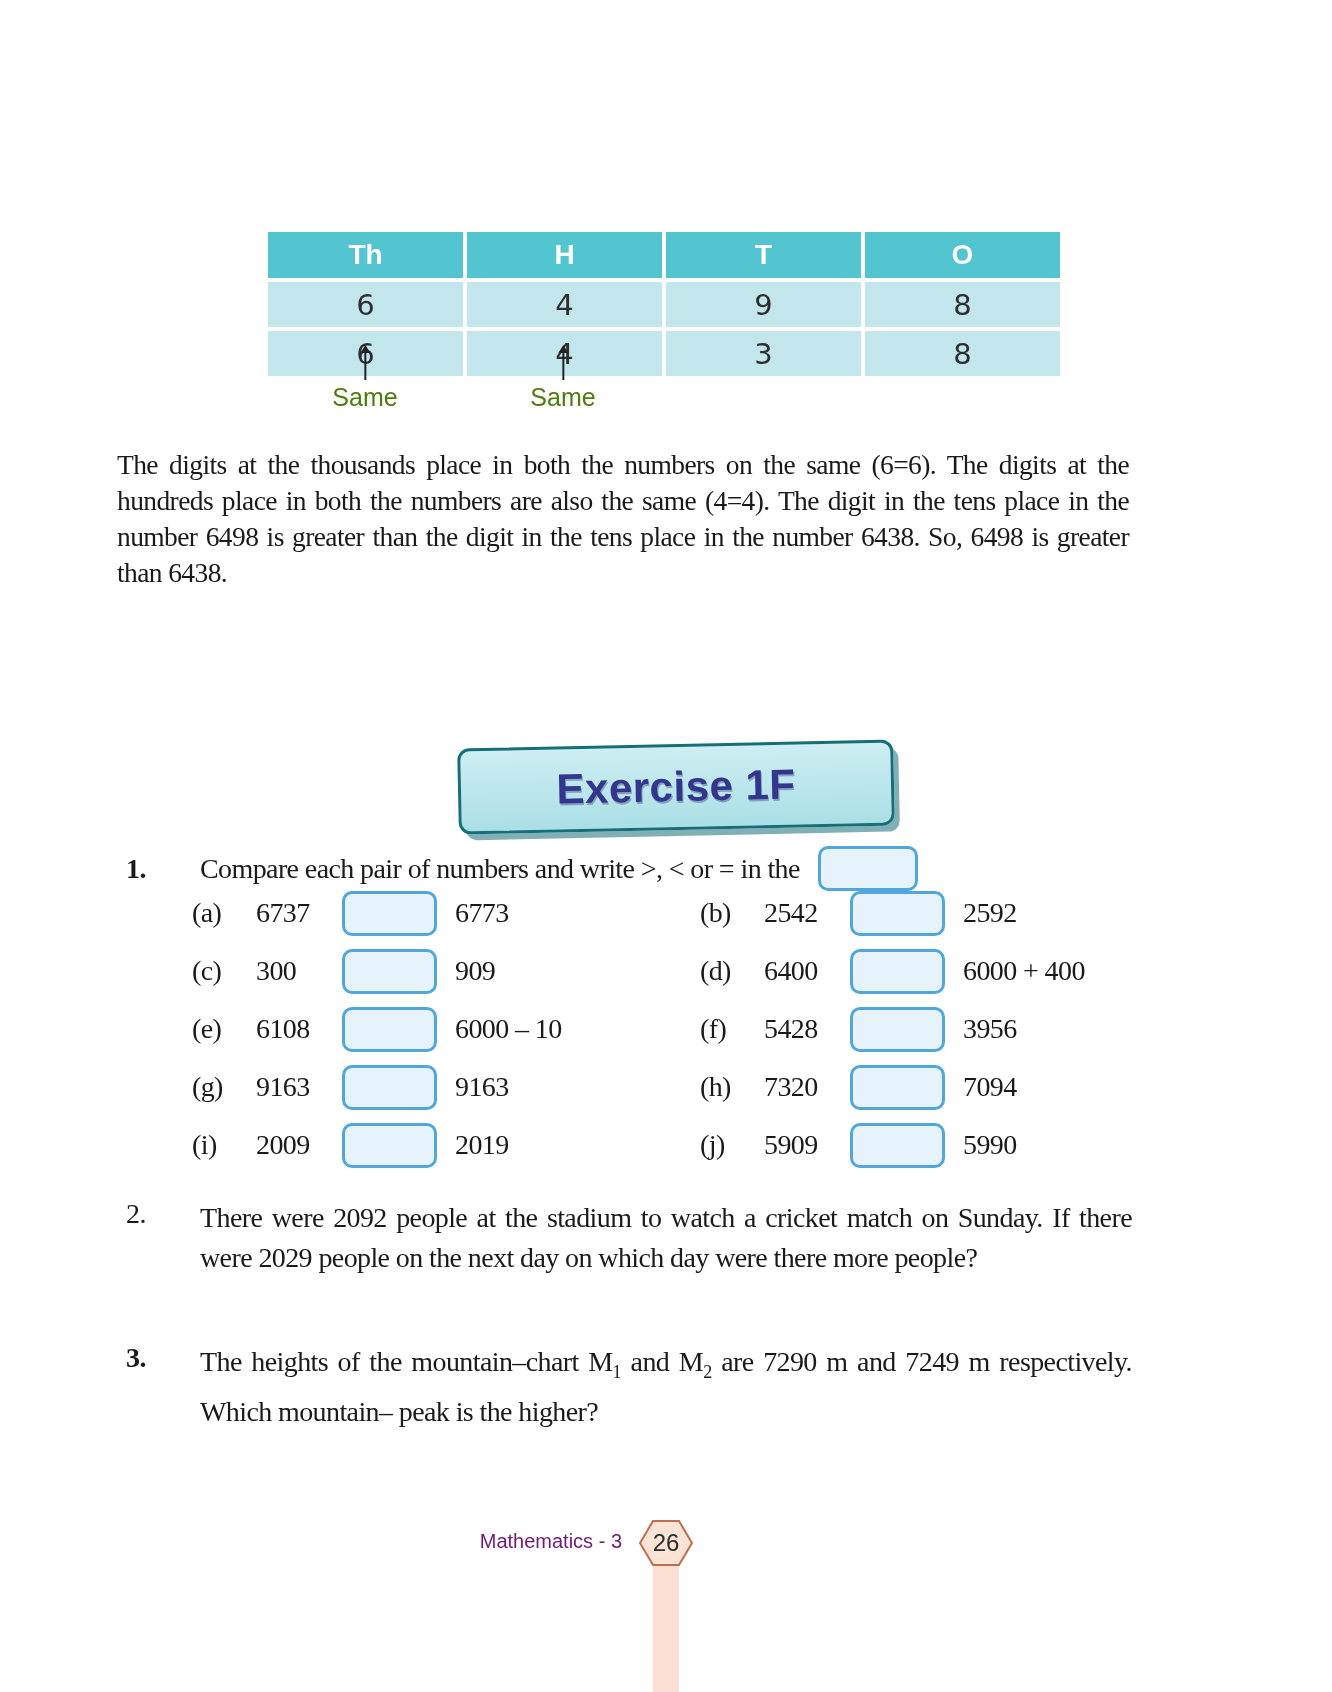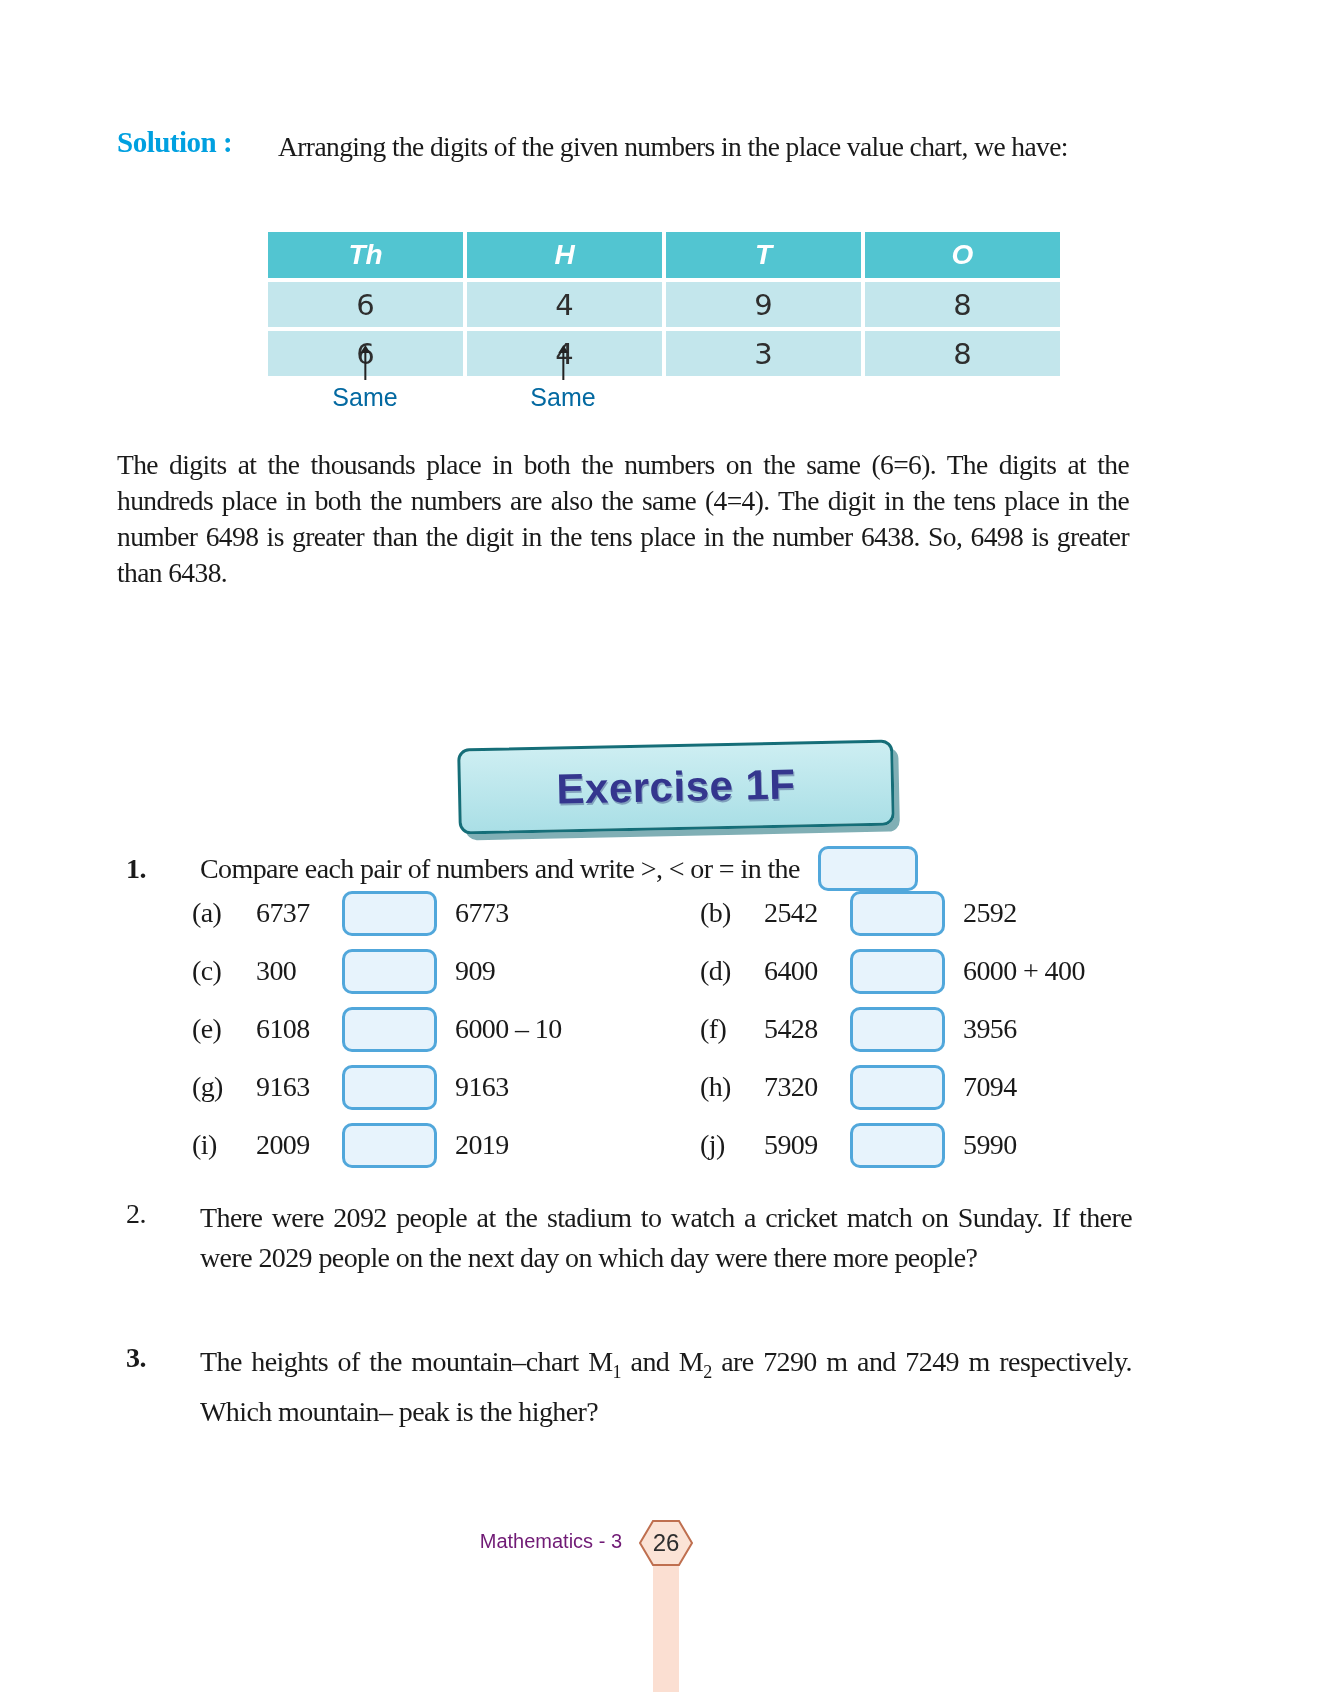--- a/index.html
+++ b/index.html
@@ -8,31 +8,31 @@
 
   
   .solution-row{position:absolute;left:117px;top:126px;width:1030px;display:flex;}
   .solution-label{font-weight:bold;font-size:29px;color:#00a0e0;width:161px;flex:none;letter-spacing:-0.5px;}
   .solution-text{font-size:27.5px;line-height:42px;letter-spacing:-0.6px;width:860px;}
 
   
   .pv-table{position:absolute;left:268px;top:232px;width:792px;
             display:grid;grid-template-columns:repeat(4,1fr);gap:4px;background:#ffffff;}
   .pv-head{background:#52c5d1;color:#ffffff;font-family:"Liberation Sans",sans-serif;
-           font-weight:bold;font-size:28px;height:46px;display:flex;align-items:center;justify-content:center;font-style:italic;}
+           font-weight:bold;font-size:28px;height:46px;display:flex;align-items:center;justify-content:center;}
   .pv-cell{background:#c3e6ec;color:#2e2e2e;font-family:"DejaVu Sans",sans-serif;
            font-size:29px;height:45px;display:flex;align-items:center;justify-content:center;}
 
   
   .anno{position:absolute;top:352px;transform:translateX(-50%);
         display:flex;flex-direction:column;align-items:center;}
   .arrow-up{width:2px;height:28px;background:#222;position:relative;margin-bottom:3px;}
   .arrow-up::before{content:"";position:absolute;top:-7px;left:-4px;
         border-left:5px solid transparent;border-right:5px solid transparent;border-bottom:8px solid #222;}
-  .anno-label{font-family:"Liberation Sans",sans-serif;font-size:25px;color:#0369a1;white-space:nowrap;}
+  .anno-label{font-family:"Liberation Sans",sans-serif;font-size:25px;color:#4d7c0f;white-space:nowrap;}
 
   
   .para{position:absolute;left:117px;top:447px;width:1012px;font-size:27.5px;line-height:36px;
         text-align:justify;letter-spacing:-0.6px;}
 
   
   .banner{position:absolute;left:458px;top:744px;width:430px;height:80px;
           background:linear-gradient(180deg,#cdeef2 0%,#aadfe6 100%);
           border:3px solid #156e78;border-radius:12px;transform:rotate(-1.2deg);
           box-shadow:6px 7px 0 -1px rgba(23,110,120,0.55);
@@ -72,24 +72,20 @@
   .page-hex{position:absolute;left:638px;top:1519px;width:56px;height:48px;}
   .page-hex-num{position:absolute;left:638px;top:1519px;width:56px;height:48px;
         display:flex;align-items:center;justify-content:center;
         font-family:"Liberation Sans",sans-serif;font-size:24px;color:#2e2e2e;}
 </style>
 </head>
 <body>
 
 <div class="page">
 
-  <div class="solution-row">
-    <div class="solution-label">Solution :</div>
-    <div class="solution-text">Arranging the digits of the given numbers in the place value chart, we have:</div>
-  </div>
 
   <div class="pv-table">
     <div class="pv-head">Th</div>
     <div class="pv-head">H</div>
     <div class="pv-head">T</div>
     <div class="pv-head">O</div>
     <div class="pv-cell">6</div>
     <div class="pv-cell">4</div>
     <div class="pv-cell">9</div>
     <div class="pv-cell">8</div>

